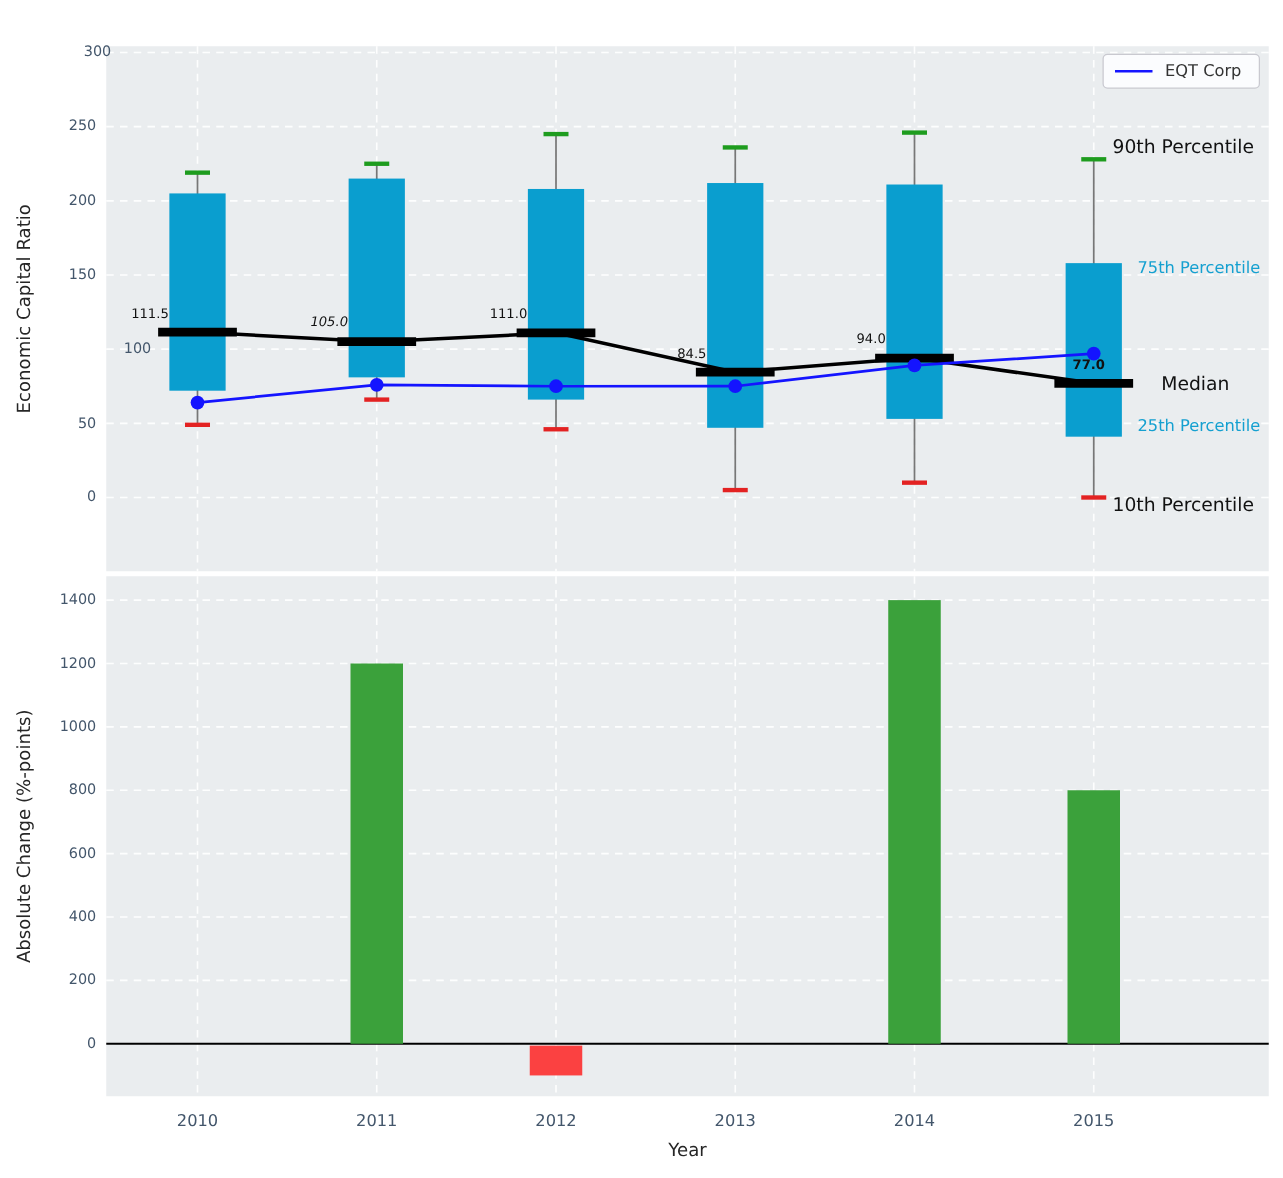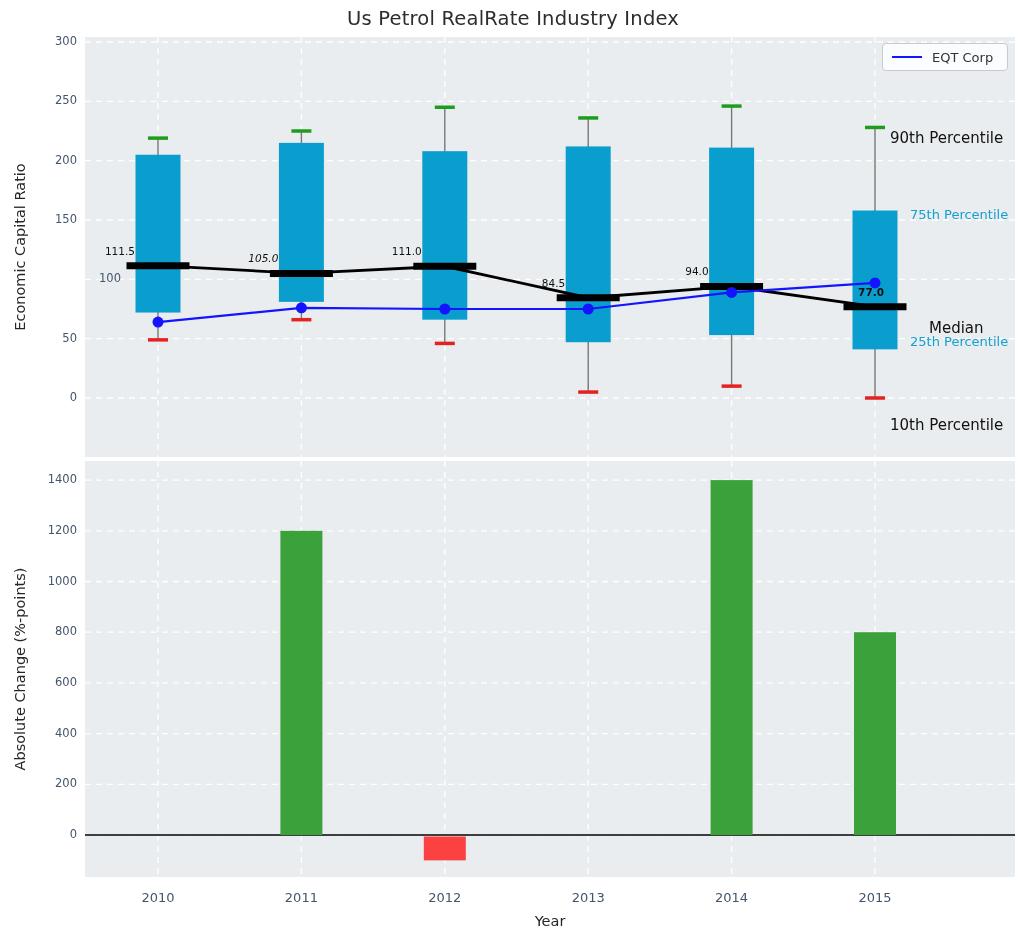--- a/index.html
+++ b/index.html
@@ -12,21 +12,21 @@
     left:0;top:7px;width:1026px;text-align:center;
     font-size:19.5px;color:#2d2d2d;letter-spacing:.2px;
   }
   .axis-label{color:#262626;font-size:14.5px;white-space:nowrap;}
   .rot{transform:translate(-50%,-50%) rotate(-90deg);}
   .ctr{transform:translate(-50%,-50%);}
   .ytick{width:77px;text-align:right;font-size:11.5px;color:#43566b;}
   .xtick{width:80px;text-align:center;font-size:13px;color:#43566b;}
   .median-label{width:80px;text-align:right;font-size:10.5px;color:#111;font-weight:400;}
   .anno{white-space:nowrap;}
-  .anno-dark{font-size:15px;color:#111;margin-top:21px;}
+  .anno-dark{font-size:15px;color:#111;}
   .anno-cyan{font-size:13px;color:#15a0d0;}
   #legend{
     left:882px;top:43px;width:126px;height:28px;
     background:rgba(253,253,255,.9);border:1px solid #c9c9d0;border-radius:4px;
     display:flex;align-items:center;box-sizing:border-box;
   }
   #legend .sample{display:inline-block;width:30px;height:0;border-top:2.5px solid #1414ff;margin-left:9px;}
   #legend .lbl{margin-left:10px;font-size:13px;color:#333;}
   svg{position:absolute;left:0;top:0;}
 </style>
@@ -102,39 +102,38 @@
       <line x1="843.5" y1="306.626641" x2="906.5" y2="306.626641" stroke="#000000" stroke-width="7"></line>
       <polyline points="158,322.053312 301.4,307.813308 444.8,308.999975 588.2,308.999975 731.6,292.386637 875,282.893301" fill="none" stroke="#1414ff" stroke-width="2.2"></polyline>
       <circle cx="158" cy="322.053312" r="5.5" fill="#1414ff"></circle>
       <circle cx="301.4" cy="307.813308" r="5.5" fill="#1414ff"></circle>
       <circle cx="444.8" cy="308.999975" r="5.5" fill="#1414ff"></circle>
       <circle cx="588.2" cy="308.999975" r="5.5" fill="#1414ff"></circle>
       <circle cx="731.6" cy="292.386637" r="5.5" fill="#1414ff"></circle>
       <circle cx="875" cy="282.893301" r="5.5" fill="#1414ff"></circle>
     </svg>
 
-  <div id="chart-title" class="abs">Us Petrol RealRate Industry Index</div>
 
   <div class="abs axis-label rot" style="left:20px;top:247px;">Economic Capital Ratio</div>
   <div class="abs axis-label rot" style="left:20px;top:669px;">Absolute Change (%-points)</div>
   <div class="abs axis-label ctr" style="left:550px;top:921px;">Year</div>
 
   <div id="legend" class="abs">
     <span class="sample"></span>
     <span class="lbl">EQT Corp</span>
   </div>
 
   <div id="text-layer">
       <div class="abs ytick" style="left: 0px; top: 390px;">0</div>
       <div class="abs ytick" style="left: 0px; top: 330.667px;">50</div>
       <div class="abs ytick" style="left: 0px; top: 271.333px; margin-left: 44px;">100</div>
       <div class="abs ytick" style="left: 0px; top: 212px;">150</div>
       <div class="abs ytick" style="left: 0px; top: 152.667px;">200</div>
       <div class="abs ytick" style="left: 0px; top: 93.3333px;">250</div>
-      <div class="abs ytick" style="left: 0px; top: 33.9999px;">300</div>
+      <div class="abs ytick" style="left: 12px; top: 33.9999px;">300</div>
       <div class="abs ytick" style="left: 0px; top: 827px;">0</div>
       <div class="abs ytick" style="left: 0px; top: 776.3px;">200</div>
       <div class="abs ytick" style="left: 0px; top: 725.6px;">400</div>
       <div class="abs ytick" style="left: 0px; top: 674.9px;">600</div>
       <div class="abs ytick" style="left: 0px; top: 624.2px;">800</div>
       <div class="abs ytick" style="left: 0px; top: 573.5px;">1000</div>
       <div class="abs ytick" style="left: 0px; top: 522.8px;">1200</div>
       <div class="abs ytick" style="left: 0px; top: 472.1px;">1400</div>
       <div class="abs xtick" style="left: 118px; top: 890px;">2010</div>
       <div class="abs xtick" style="left: 261.4px; top: 890px;">2011</div>

